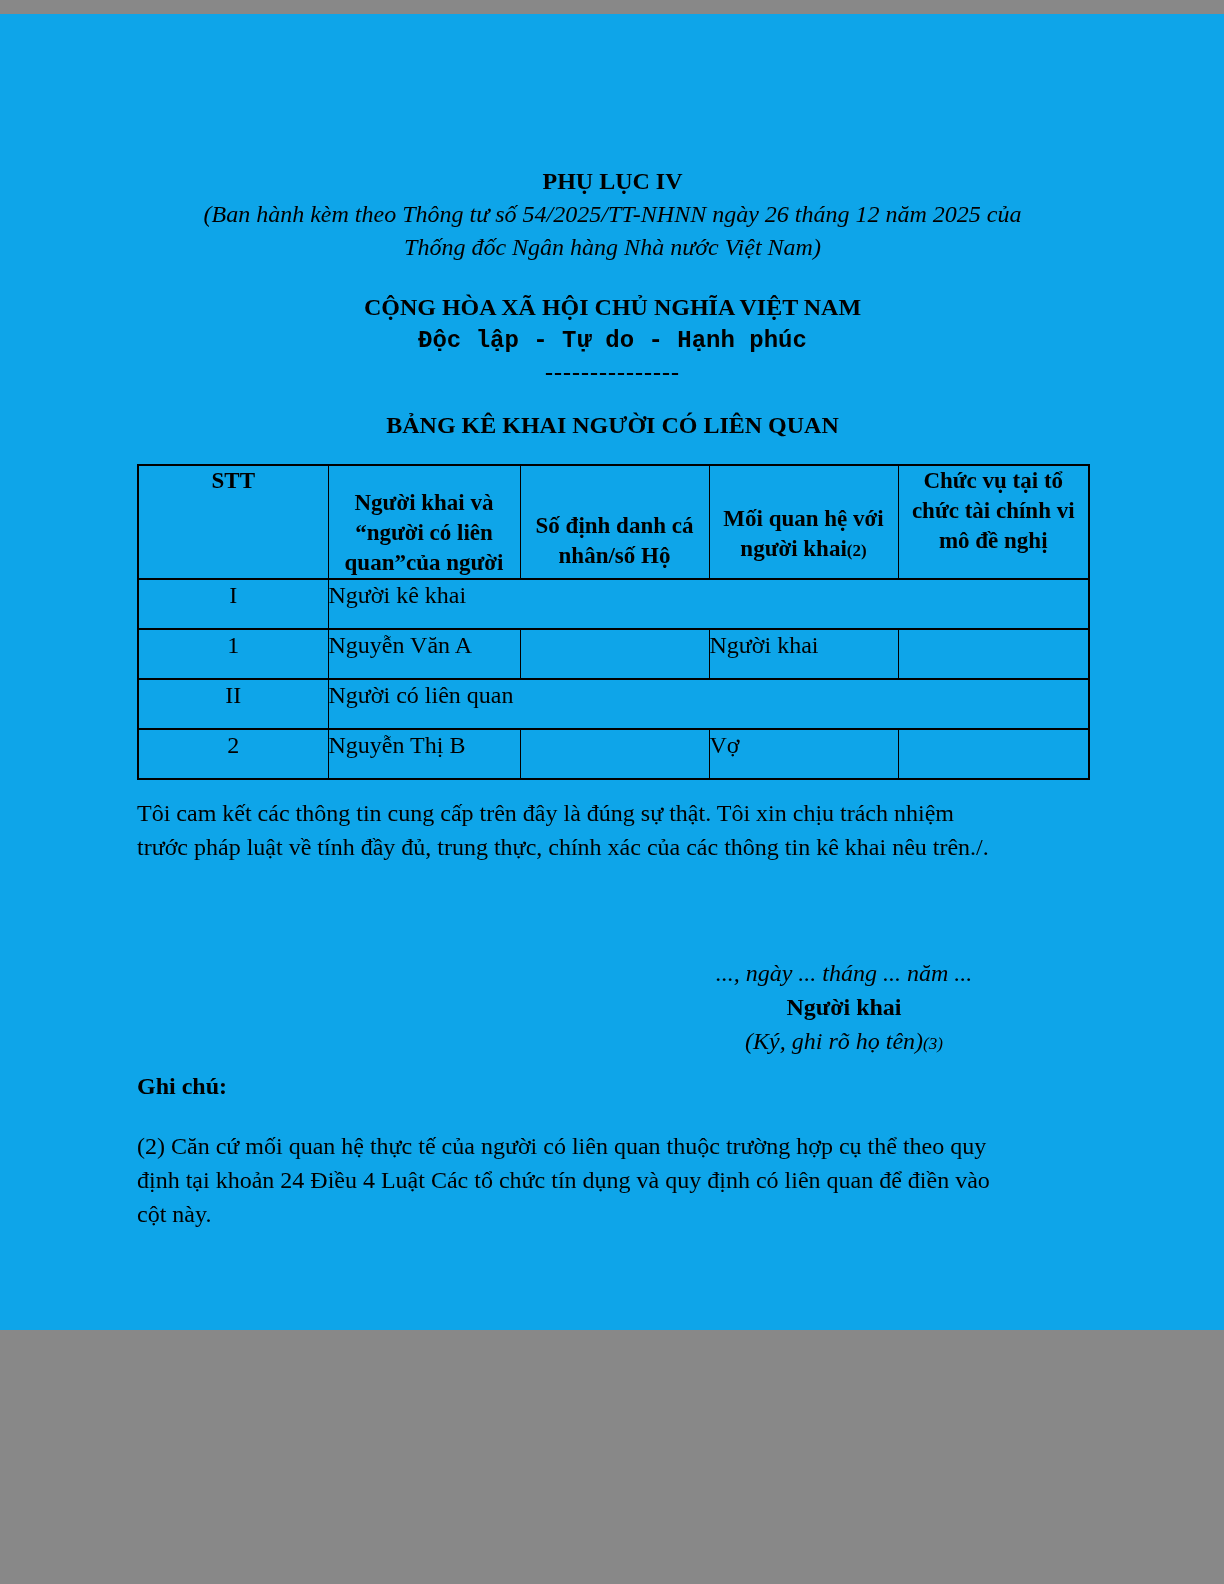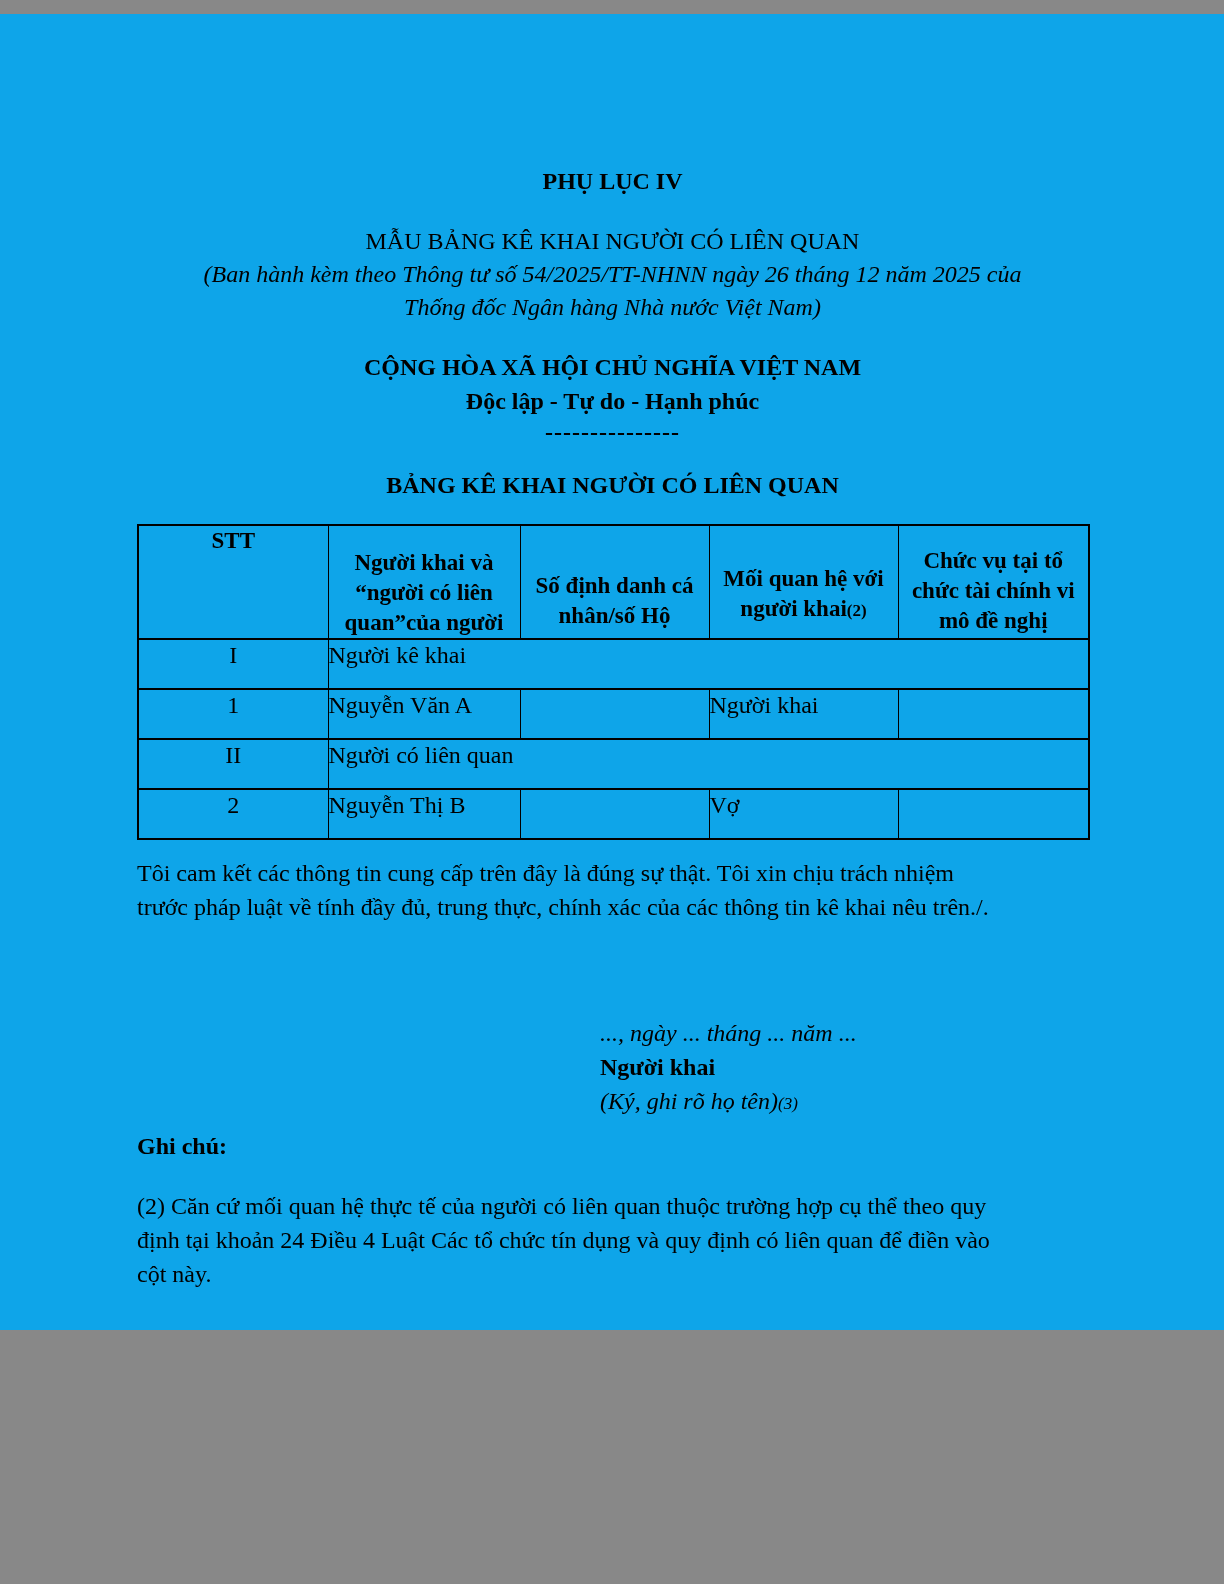--- a/index.html
+++ b/index.html
@@ -18,21 +18,21 @@
   .content {
     margin-left: 137px;
     width: 951px;
   }
   .pre { white-space: pre-line; }
 
   .doc-title    { margin-top: 150px; line-height: 34px; font-weight: bold; text-align: center; }
   .form-title   { margin-top: 26px;  line-height: 34px; text-align: center; }
   .issuance     { line-height: 33px; font-style: italic; text-align: center; white-space: pre-line; }
   .nat-line1    { margin-top: 26px; line-height: 34px; font-weight: bold; text-align: center; }
-  .nat-line2    { line-height: 34px; font-weight: bold; text-align: center; }
+  .nat-line2    { line-height: 34px; font-weight: bold; text-align: center; font-family: Liberation Mono, monospace; }
   .divider      { line-height: 28px; font-weight: bold; text-align: center; letter-spacing: 1px; }
   .doc-heading  { margin-top: 22px; line-height: 34px; font-weight: bold; text-align: center; }
   .recipient    { margin-top: 22px; line-height: 34px; text-align: center; }
 
   table.kv {
     margin-top: 22px;
     width: 951px;
     border-collapse: collapse;
     table-layout: fixed;
     border: 2px solid #000;
@@ -54,50 +54,49 @@
     font-weight: bold;
     font-size: 23px;
     line-height: 30px;
     text-align: center;
   }
   .hwrap .fn, .fn { font-size: 17px; }
   .pt-stt  { }
   .pt-col2 { padding-top: 22px; }
   .pt-col3 { padding-top: 45px; }
   .pt-col4 { padding-top: 38px; }
-  .pt-col5 { padding-top: 20px; }
+  .pt-col5 { }
   td.cell      { vertical-align: middle; font-size: 24px; line-height: 30px; }
   td.cell-stt  { text-align: center; }
   td.cell-left { text-align: left; padding-left: 3px; }
   td.cell-section { font-weight: bold; }
 
   .commitment { margin-top: 16px; line-height: 34px; white-space: pre-line; }
 
   .signature {
     margin-top: 92px;
     margin-left: 463px;
     width: 488px;
-    text-align: left;
+    text-align: center;
     line-height: 34px;
   }
   .sig-date  { font-style: italic; }
   .sig-title { font-weight: bold; }
   .sig-instr { font-style: italic; }
 
   .notes-heading { margin-top: 8px; line-height: 34px; font-weight: bold; }
   .note { margin-top: 26px; line-height: 34px; white-space: pre-line; }
 </style>
 </head>
 <body>
 
 <div class="page">
   <div class="content">
 
     <div class="doc-title">PHỤ LỤC IV</div>
-    <div class="form-title">MẪU BẢNG KÊ KHAI NGƯỜI CÓ LIÊN QUAN</div>
     <div class="issuance">(Ban hành kèm theo Thông tư số 54/2025/TT-NHNN ngày 26 tháng 12 năm 2025 của
 Thống đốc Ngân hàng Nhà nước Việt Nam)</div>
 
     <div class="nat-line1">CỘNG HÒA XÃ HỘI CHỦ NGHĨA VIỆT NAM</div>
     <div class="nat-line2">Độc lập - Tự do - Hạnh phúc</div>
     <div class="divider">---------------</div>
 
     <div class="doc-heading">BẢNG KÊ KHAI NGƯỜI CÓ LIÊN QUAN</div>
 
     <table class="kv">

